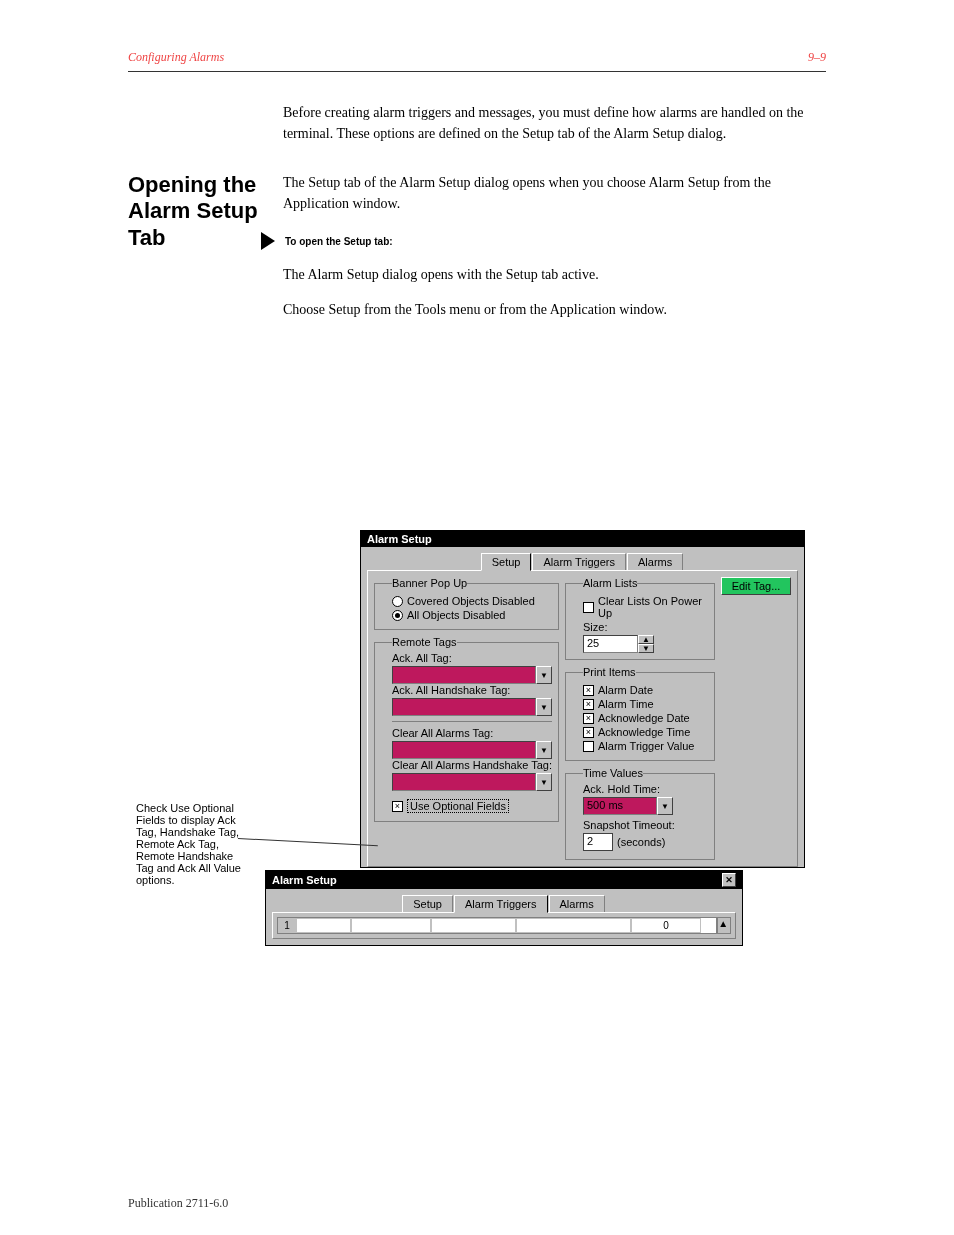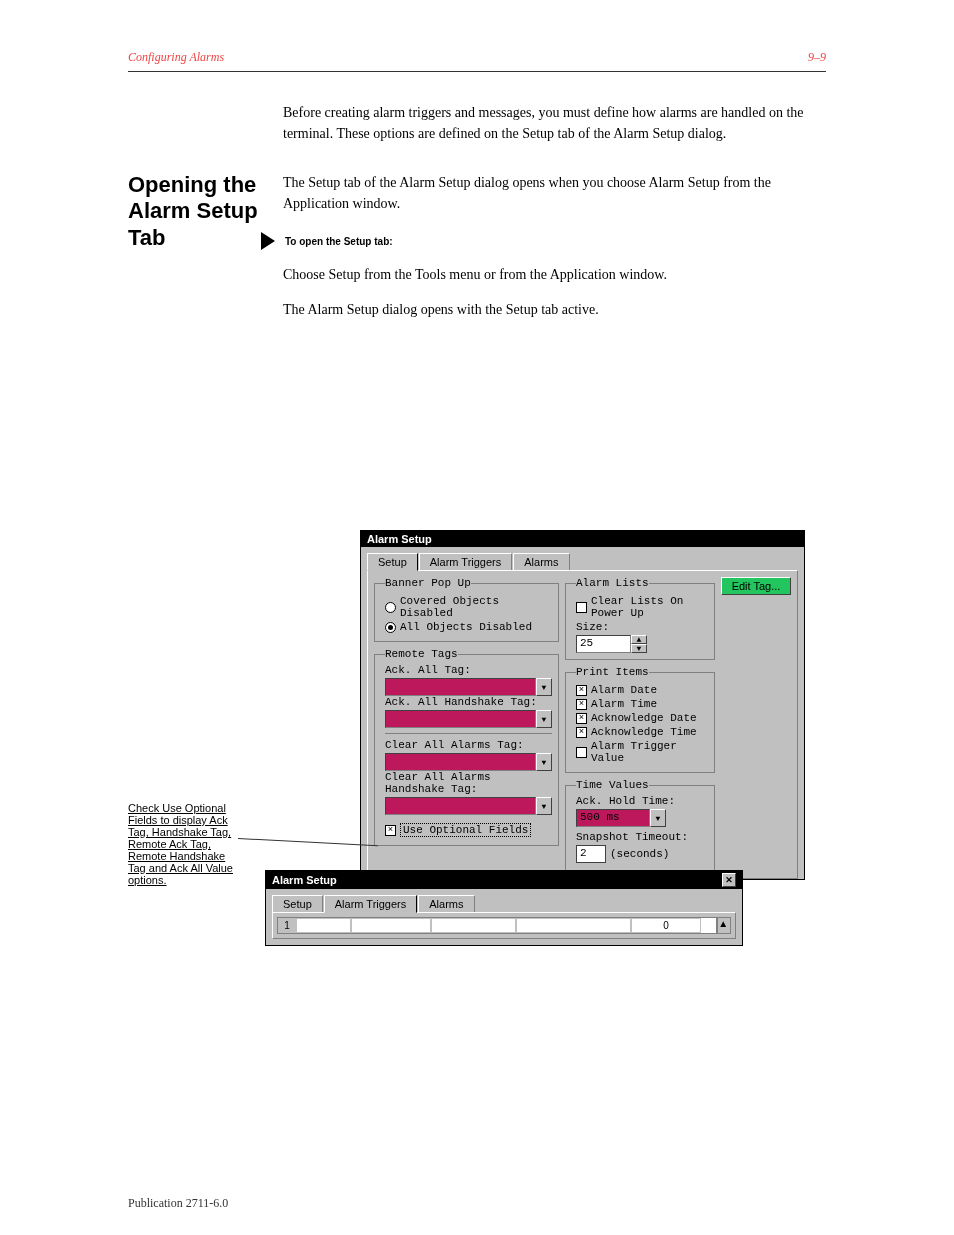--- a/index.html
+++ b/index.html
@@ -86,20 +86,21 @@
     background: #000;
     color: #fff;
     font-weight: bold;
     padding: 2px 6px;
     font-size: 11px;
   }
   .tabs {
     display: flex;
     margin: 6px 6px 0 6px;
     font-size: 11px;
+    justify-content: center;
   }
   .tab {
     background: #c0c0c0;
     border: 1px solid #808080;
     border-bottom: none;
     padding: 2px 10px;
     margin-right: 1px;
     border-top: 1px solid #fff;
     border-left: 1px solid #fff;
   }
@@ -124,22 +125,21 @@
     display: flex;
     padding: 6px;
     gap: 6px;
   }
   .col { display: flex; flex-direction: column; gap: 6px; }
   .col.left { width: 185px; }
   .col.mid { width: 150px; }
   .col.right { width: 70px; }
   fieldset.grp {
     border: 1px solid #808080;
-    padding: 4px 6px 6px 10px;
-    font-family: Liberation Mono, monospace;
+    padding: 4px 6px 6px 17px;
   }
   fieldset.grp legend {
     font-size: 11px;
   }
   .row { display: flex; align-items: center; gap: 4px; margin: 2px 0; }
   .radio, .chk {
     width: 11px; height: 11px;
     border: 1px solid #000;
     background: #fff;
     display: inline-flex;
@@ -266,22 +266,22 @@
   <div class="section">
     <div class="section-left">
       <div class="section-title">Opening the Alarm Setup Tab</div>
     </div>
     <div class="section-right">
       <p>The Setup tab of the Alarm Setup dialog opens when you choose Alarm Setup from the Application window.</p>
       <div class="sub-h">
         <span class="triangle"></span>
         <span>To open the Setup tab:</span>
       </div>
+      <p>The Alarm Setup dialog opens with the Setup tab active.</p>
       <p>Choose Setup from the Tools menu or from the Application window.</p>
-      <p>The Alarm Setup dialog opens with the Setup tab active.</p>
     </div>
   </div>
 </div>
 
 <div class="dialog1">
   <div class="titlebar">Alarm Setup</div>
   <div class="tabs">
     <div class="tab active">Setup</div>
     <div class="tab">Alarm Triggers</div>
     <div class="tab">Alarms</div>
@@ -393,21 +393,21 @@
         </fieldset>
       </div>
 
       <div class="col right">
         <div class="btn3d">Edit Tag...</div>
       </div>
     </div>
   </div>
 </div>
 
-<div class="callout-text" style="left:128px; top:802px;text-decoration:underline;">Check Use Optional Fields to display Ack Tag, Handshake Tag, Remote Ack Tag, Remote Handshake Tag and Ack All Value options.</div>
+<div class="callout-text" style="left:136px; top:802px;">Check Use Optional Fields to display Ack Tag, Handshake Tag, Remote Ack Tag, Remote Handshake Tag and Ack All Value options.</div>
 <div class="callout" style="left:238px; top:838px; width:140px; transform:rotate(3deg);"></div>
 <div class="callout" style="left:280px; top:870px; width:1px; height:10px; border-left:1px solid #333; border-top:none; transform:none;"></div>
 
 <div class="dialog2">
   <div class="titlebar">
     <span>Alarm Setup</span>
     <span class="close">✕</span>
   </div>
   <div class="tabs" style="margin-top:6px;">
     <div class="tab">Setup</div>

